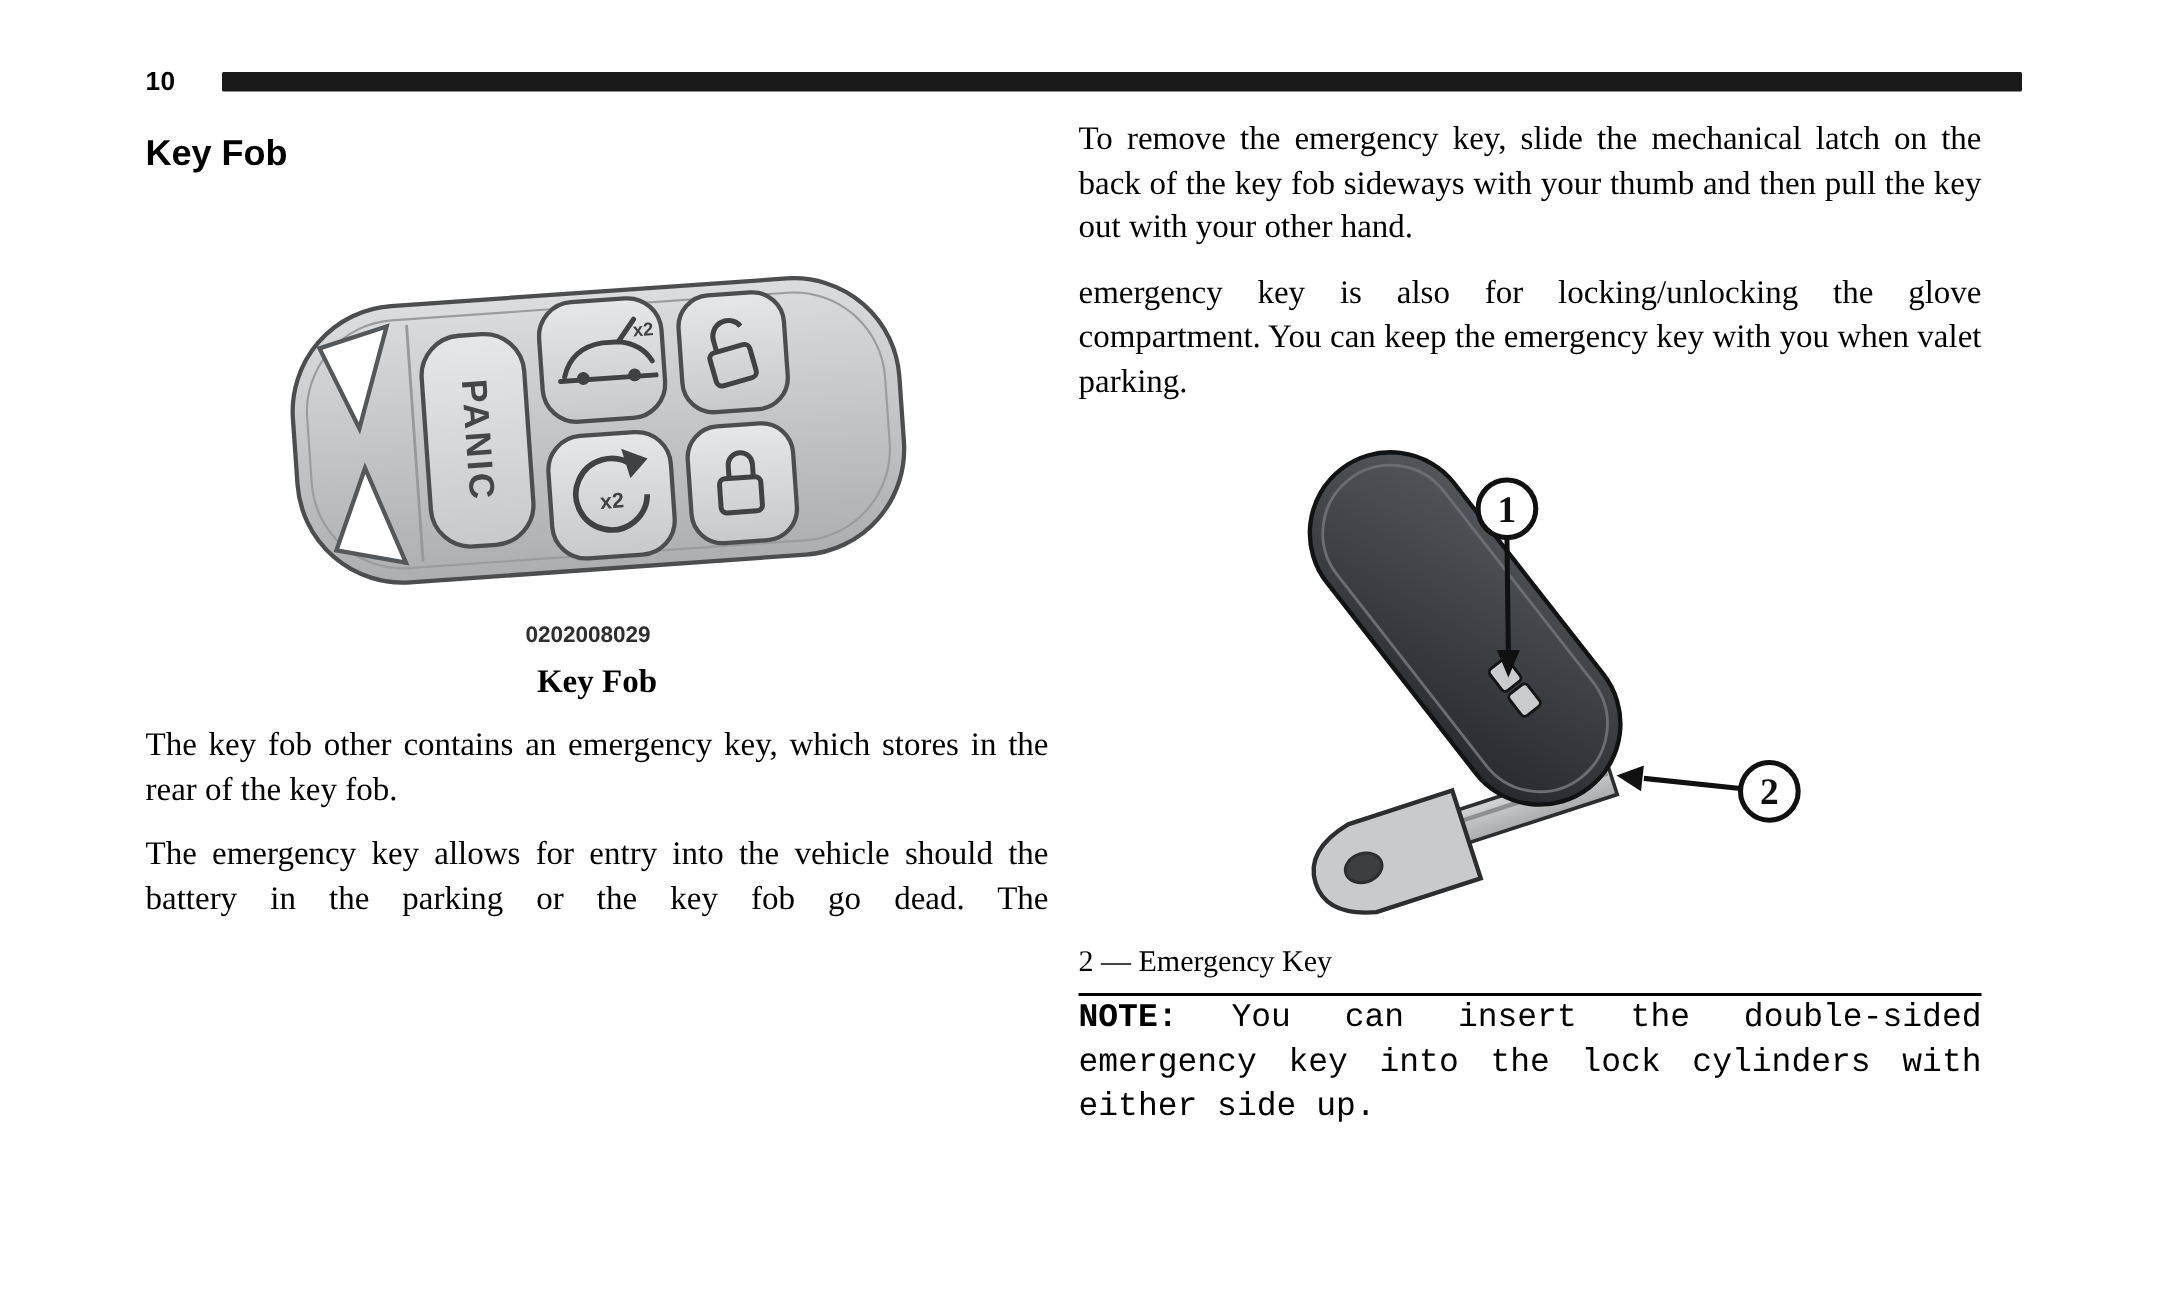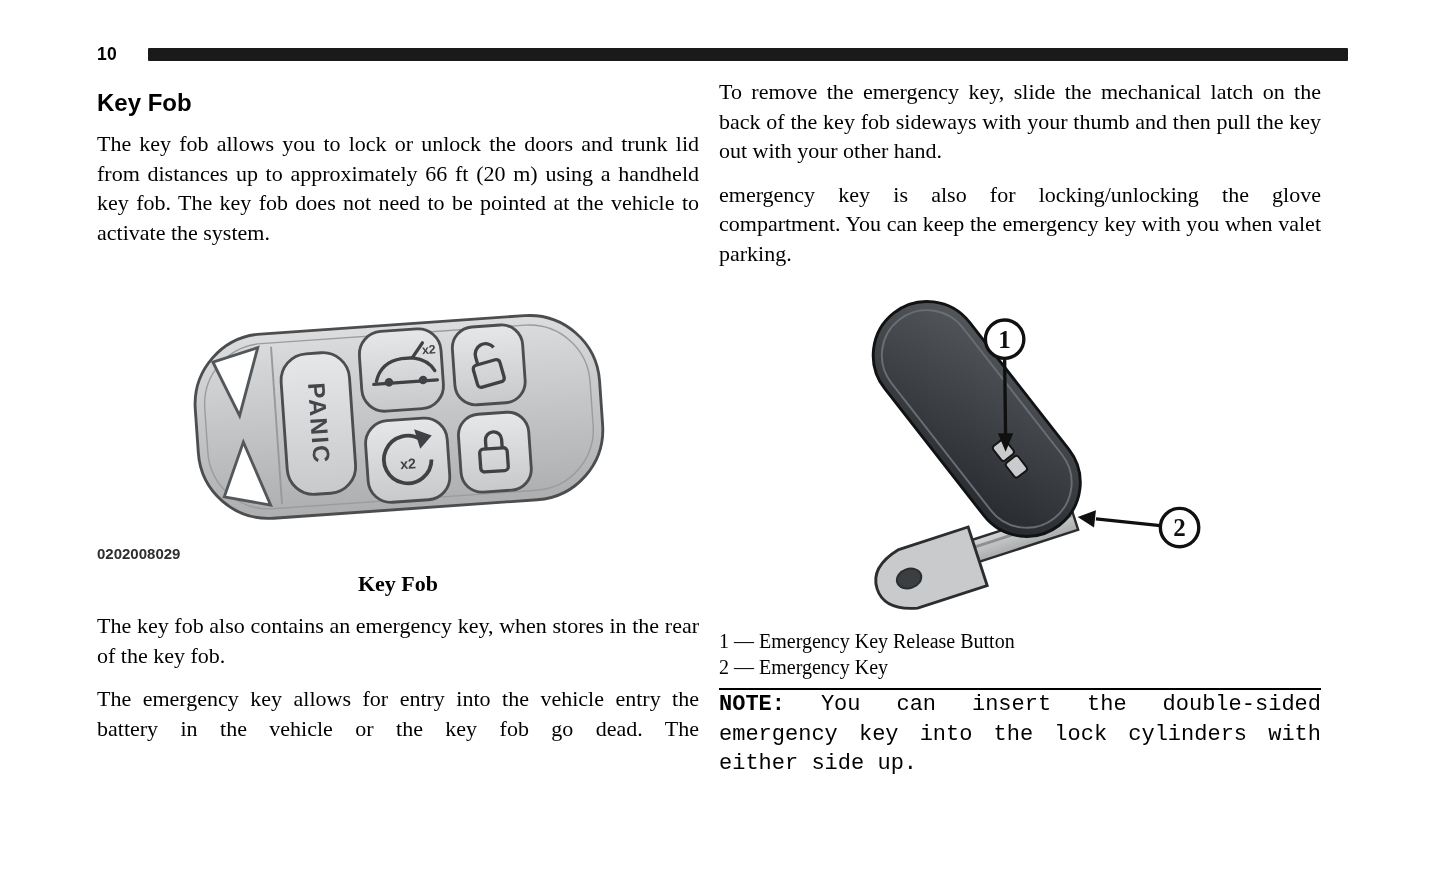--- a/index.html
+++ b/index.html
@@ -50,21 +50,21 @@
     line-height: 29.5px;
     text-align: justify;
     margin: 0 0 14px 0;
   }
   p.body.justify-last { text-align-last: justify; }
   figure { margin: 0; }
   .fig1 { margin-top: 46px; }
   .fig2 { margin-top: 26px; }
   .fig-svg { display: block; margin: 0 auto; }
   .fig-code {
-    text-align: left;
+    text-align: center;
     font-family: "Liberation Sans", sans-serif;
     font-weight: 700;
     font-size: 15px;
     color: #2e2e2e;
     padding-right: 12px;
     margin-top: 4px;
   }
   figcaption {
     text-align: center;
     font-weight: 700;
@@ -84,21 +84,20 @@
 
   <div class="page-header">
     <span class="page-number">10</span>
     <span class="header-bar"></span>
   </div>
 
   <div class="columns">
 
     <div class="col">
       <h2 class="section-heading">Key Fob</h2>
-      <p class="body">The key fob allows you to lock or unlock the doors and trunk lid from distances up to approximately 66 ft (20 m) using a handheld key fob. The key fob does not need to be pointed at the vehicle to activate the system.</p>
 
       <figure class="fig1">
         <svg class="fig-svg" width="430" height="248" viewBox="-6 -2 452 254">
           <defs>
             <linearGradient id="fobBody" x1="0" y1="0" x2="0" y2="1">
               <stop offset="0" stop-color="#dcddde"></stop>
               <stop offset="0.5" stop-color="#c3c5c7"></stop>
               <stop offset="1" stop-color="#acaeb0"></stop>
             </linearGradient>
             <linearGradient id="btnFace" x1="0" y1="0" x2="0" y2="1">
@@ -143,22 +142,22 @@
             <g fill="none" stroke="#3f4144" stroke-width="3.5">
               <rect x="303" y="165" width="29" height="24" rx="4"></rect>
               <path d="M310 165 v-9 a8.5 8.5 0 0 1 17 0 v9"></path>
             </g>
           </g>
         </svg>
         <div class="fig-code">0202008029</div>
         <figcaption>Key Fob</figcaption>
       </figure>
 
-      <p class="body">The key fob also contains an emergency key, when stores in the rear of the key fob.</p>
-      <p class="body justify-last">The emergency key allows for entry into the vehicle entry the battery in the vehicle or the key fob go dead. The</p>
+      <p class="body">The key fob other contains an emergency key, which stores in the rear of the key fob.</p>
+      <p class="body justify-last">The emergency key allows for entry into the vehicle should the battery in the parking or the key fob go dead. The</p>
     </div>
 
     <div class="col">
       <p class="body">To remove the emergency key, slide the mechanical latch on the back of the key fob sideways with your thumb and then pull the key out with your other hand.</p>
       <p class="body">emergency key is also for locking/unlocking the glove compartment. You can keep the emergency key with you when valet parking.</p>
 
       <figure class="fig2">
         <svg class="fig-svg" width="460" height="322" viewBox="0 0 470 335">
           <defs>
             <linearGradient id="fobBack" x1="0" y1="0" x2="1" y2="1">
@@ -195,21 +194,20 @@
           <text x="219" y="56" text-anchor="middle" font-family="'Liberation Serif', serif" font-weight="700" font-size="26" fill="#101010">1</text>
 
           <line x1="381" y1="241" x2="314" y2="234" stroke="#101010" stroke-width="3.5"></line>
           <polygon points="295,232 314,225 312,243" fill="#101010"></polygon>
           <circle cx="401" cy="243" r="20" fill="#ffffff" stroke="#101010" stroke-width="3.5"></circle>
           <text x="401" y="252" text-anchor="middle" font-family="'Liberation Serif', serif" font-weight="700" font-size="26" fill="#101010">2</text>
         </svg>
       </figure>
 
       <div class="legend">
-        <div>1 — Emergency Key Release Button</div>
         <div>2 — Emergency Key</div>
       </div>
       <hr class="legend-rule">
 
       <p class="body note"><b>NOTE:</b> <span>You can insert the double-sided emergency key into the lock cylinders with either side up.</span></p>
     </div>
 
   </div>
 </div>
 

